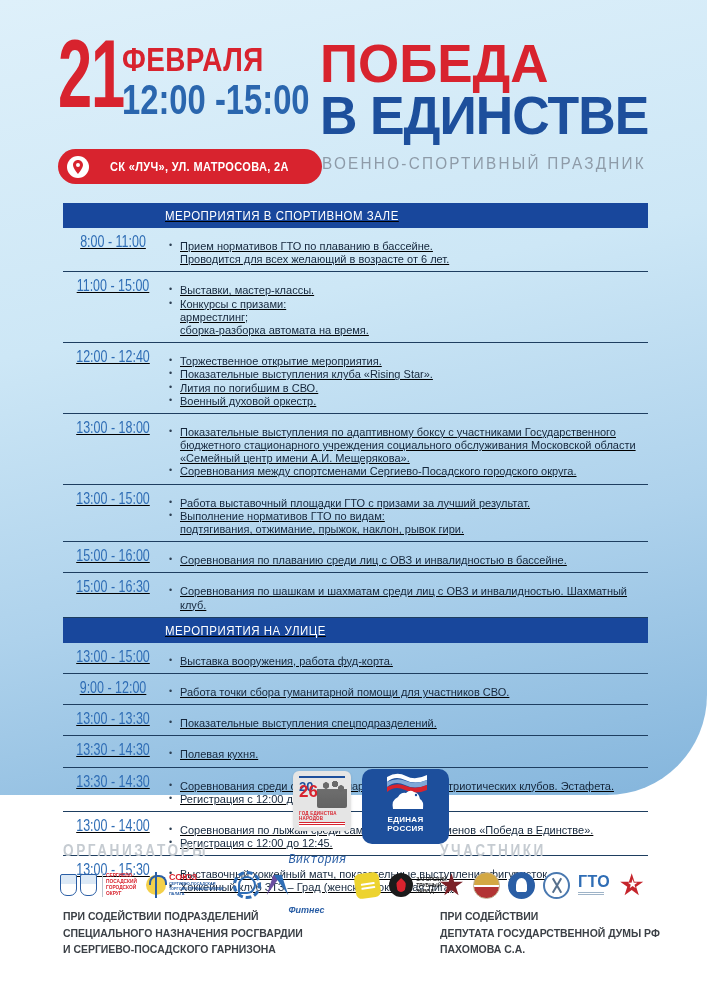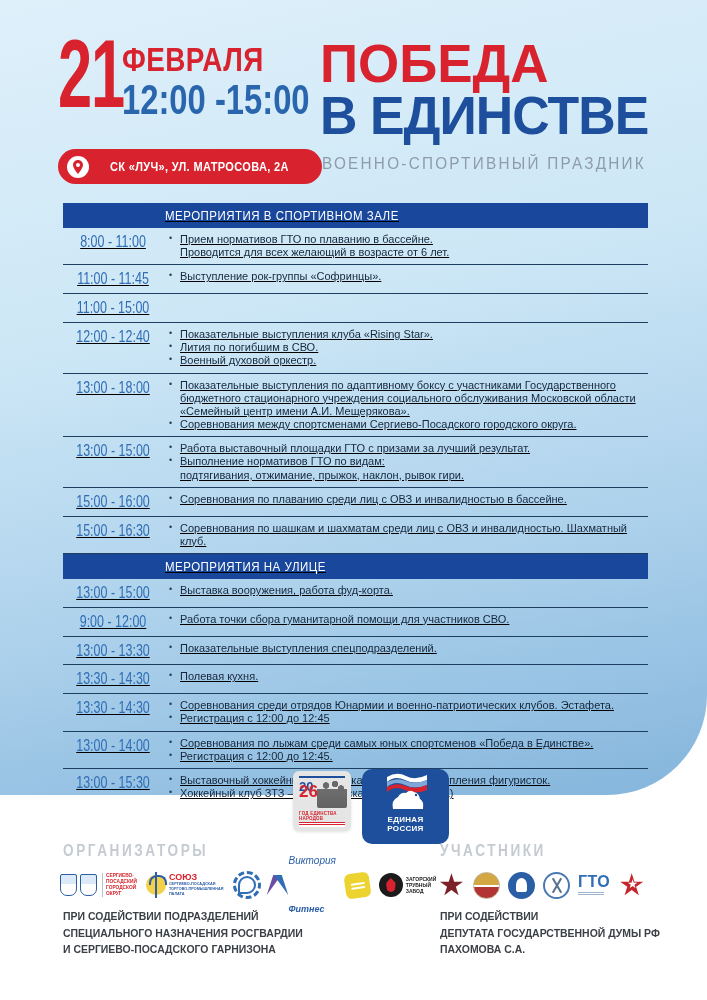--- a/index.html
+++ b/index.html
@@ -68,21 +68,21 @@
     padding-left:102px;box-sizing:border-box;
   }
   .sec-bar span{transform:scaleX(0.85);transform-origin:left center;white-space:nowrap;}
   .srow{display:flex;padding:4px 0 5px 0;border-bottom:1.5px solid #1e3e60;}
   .srow.last{border-bottom:none;}
   .rtime{
     flex:0 0 100px;text-align:center;color:#2f6db5;
     font-size:16px;font-weight:400;line-height:1.05;padding-top:2px;
     transform:scaleX(0.78);transform-origin:center top;white-space:nowrap;
   }
-  .rcontent{flex:1;padding:1px 6px 0 4px;}
+  .rcontent{flex:1;padding:1px 6px 0 4px;margin-top:7px;}
   .line{
     position:relative;font-size:11px;line-height:1.2;color:#15273c;
     padding-left:13px;
   }
   .line.b::before{
     content:"•";position:absolute;left:2px;top:0px;font-size:9px;color:#2c3e52;
   }
   
   .badge-2026{
     position:absolute;left:293px;top:771px;width:58px;height:60px;
@@ -139,21 +139,21 @@
   .souz-text .t2{font-size:3.8px;font-weight:700;color:#2a5ea5;line-height:1.3;white-space:pre-line;}
   .luch{width:28px;height:28px;border-radius:50%;border:3px dashed #2f6db5;box-sizing:border-box;
     display:flex;align-items:center;justify-content:center;}
   .luch i{width:14px;height:14px;border:2.5px solid #2f6db5;border-radius:50% 50% 50% 0;display:block;}
   .vf-mark{width:16px;height:20px;position:relative;flex:0 0 auto;}
   .vf-mark::before{content:"";position:absolute;left:0;top:0;border-left:8px solid #6a4ea0;
     border-right:0 solid transparent;border-bottom:20px solid transparent;transform:skewX(-18deg);}
   .vf-mark::after{content:"";position:absolute;left:7px;top:0;border-right:8px solid #2f6db5;
     border-bottom:20px solid transparent;transform:skewX(18deg);}
   .vf-text{font-style:italic;color:#2a5ea5;line-height:1.05;}
-  .vf-text .t1{font-size:10px;}
+  .vf-text .t1{font-size:12px;font-family:Liberation Mono, monospace;}
   .vf-text .t2{font-size:9px;font-weight:700;margin-top:39px;}
   .ylogo{width:25px;height:25px;border-radius:6px;background:#edd32f;transform:rotate(-8deg);
     display:flex;flex-direction:column;align-items:center;justify-content:center;gap:2px;}
   .ylogo i{display:block;width:14px;height:2px;background:#ffffff;border-radius:2px;}
   .ztz-circ{width:24px;height:24px;border-radius:50%;background:#1b1b1b;position:relative;flex:0 0 auto;}
   .ztz-circ::after{content:"";position:absolute;left:7px;top:5px;width:10px;height:14px;
     background:#d8232e;border-radius:50% 50% 50% 50% / 60% 60% 40% 40%;
     clip-path:polygon(50% 0,100% 35%,85% 100%,15% 100%,0 35%);}
   .ztz-text{font-size:5px;font-weight:700;color:#1b1b1b;line-height:1.25;white-space:pre-line;}
   .star-red{font-size:30px;color:#7c2128;line-height:1;}
@@ -206,31 +206,32 @@
       <span>МЕРОПРИЯТИЯ В СПОРТИВНОМ ЗАЛЕ</span>
     </div>
     <div class="srow">
       <div class="rtime">8:00 - 11:00</div>
       <div class="rcontent">
         <div class="line b">Прием нормативов ГТО по плаванию в бассейне.</div>
         <div class="line">Проводится для всех желающий в возрасте от 6 лет.</div>
       </div>
     </div>
     <div class="srow">
-      <div class="rtime">11:00 - 11:45</div>
-      <div class="rcontent">
-        <div class="line b">Выступление рок-группы «Софринцы».</div>
-      </div>
-    </div>
-    <div class="srow">
       <div class="rtime">11:00 - 15:00</div>
+      <div class="rcontent">
+        <div class="line b">Выставки, мастер-классы.</div>
+        <div class="line b">Конкурсы с призами:</div>
+        <div class="line">армрестлинг;</div>
+        <div class="line">сборка-разборка автомата на время.</div>
+      </div>
     </div>
     <div class="srow">
       <div class="rtime">12:00 - 12:40</div>
       <div class="rcontent">
+        <div class="line b">Торжественное открытие мероприятия.</div>
         <div class="line b">Показательные выступления клуба «Rising Star».</div>
         <div class="line b">Лития по погибшим в СВО.</div>
         <div class="line b">Военный духовой оркестр.</div>
       </div>
     </div>
     <div class="srow">
       <div class="rtime">13:00 - 18:00</div>
       <div class="rcontent">
         <div class="line b">Показательные выступления по адаптивному боксу с участниками Государственного бюджетного стационарного учреждения социального обслуживания Московской области «Семейный центр имени А.И. Мещерякова».</div>
         <div class="line b">Соревнования между спортсменами Сергиево-Посадского городского округа.</div>

